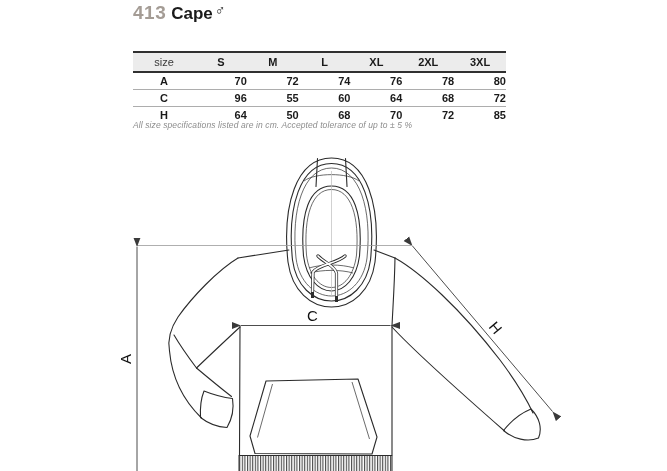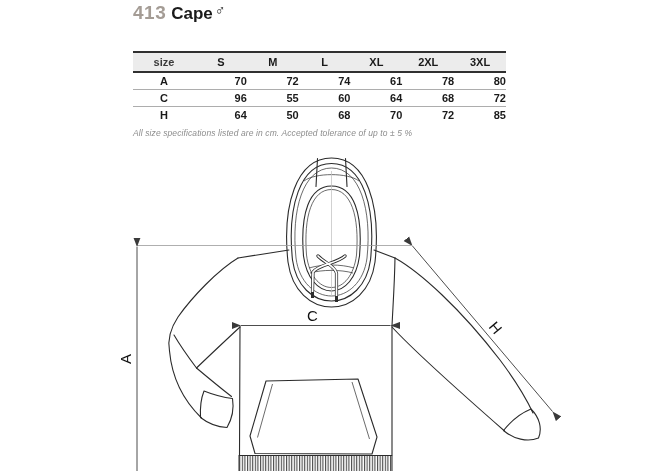--- a/index.html
+++ b/index.html
@@ -14,28 +14,28 @@
 
   .spec-heading{position:absolute;left:133px;top:37px;font-size:11px;font-weight:700;
                 letter-spacing:.3px;white-space:nowrap;}
   .spec-heading .unit{color:#b3aaa1;margin-left:3px;}
 
   
   table.spec{position:absolute;left:133px;top:51px;width:373px;border-collapse:collapse;
              table-layout:fixed;border-top:2px solid #303030;}
   table.spec th,table.spec td{padding:0;text-align:center;font-size:11px;}
   table.spec thead th{height:18px;background:#ececec;border-bottom:2px solid #303030;font-weight:700;}
-  table.spec thead th.col-size{font-weight:700;color:#3a3a3a;}
+  table.spec thead th.col-size{font-weight:400;color:#3a3a3a;}
   table.spec tbody th,table.spec tbody td{height:16px;border-bottom:1px solid #adadad;}
   table.spec tbody th{font-weight:700;}
   table.spec tbody td{font-weight:700;text-align:right;}
   table.spec tbody tr:last-child th,table.spec tbody tr:last-child td{border-bottom:none;}
 
   .footnote{position:absolute;left:133px;top:120px;font-size:8.5px;font-style:italic;
-            color:#8d8d8d;letter-spacing:.1px;white-space:nowrap;margin-top:8px;}
+            color:#8d8d8d;letter-spacing:.1px;white-space:nowrap;}
 
   
   svg.diagram{position:absolute;left:100px;top:138px;width:470px;height:333px;}
   svg.diagram .garment{fill:none;stroke:#2b2b2b;stroke-width:1.1;stroke-linecap:round;stroke-linejoin:round;}
   svg.diagram .thin{fill:none;stroke:#2b2b2b;stroke-width:.7;}
   svg.diagram .dim{stroke:#4d4d4d;stroke-width:1;fill:none;}
   svg.diagram .ext{stroke:#9a9a9a;stroke-width:.8;}
   svg.diagram text{font-family:"Liberation Sans",sans-serif;font-size:15px;fill:#111;}
 </style>
 </head>
@@ -68,21 +68,21 @@
         <th>2XL</th>
         <th>3XL</th>
       </tr>
     </thead>
     <tbody>
       <tr>
         <th>A</th>
         <td>70</td>
         <td>72</td>
         <td>74</td>
-        <td>61</td>
+        <td>76</td>
         <td>78</td>
         <td>80</td>
       </tr>
       <tr>
         <th>C</th>
         <td>96</td>
         <td>55</td>
         <td>60</td>
         <td>64</td>
         <td>68</td>

